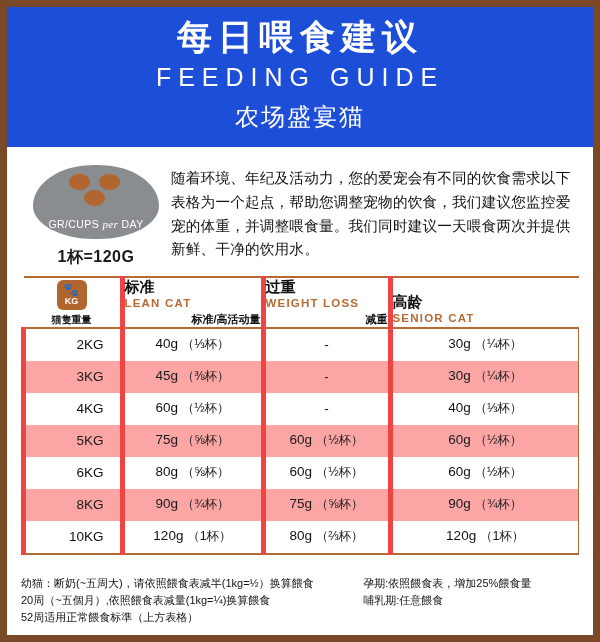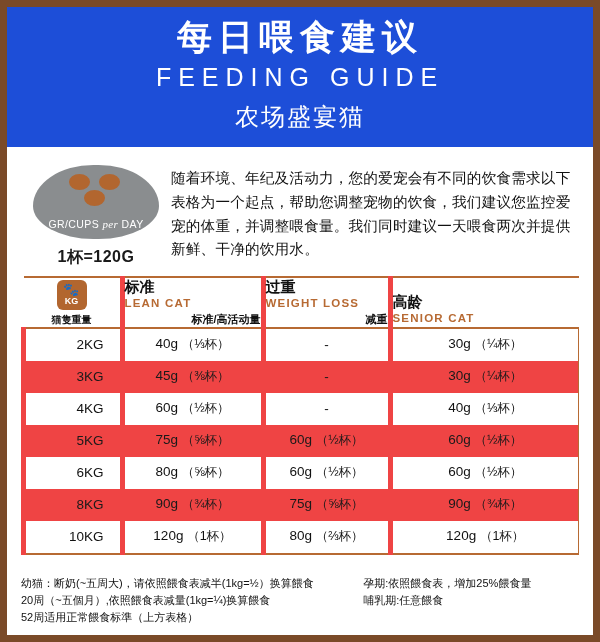--- a/index.html
+++ b/index.html
@@ -184,21 +184,21 @@
     color: #111;
     font-size: 13.5px;
     height: 20px;
   }
   table.feed td.wcol {
     text-align: right;
     padding-right: 16px;
     font-size: 13.5px;
   }
   tr.shaded td {
-    background: #ef4444;
+    background: #fca5a5;
   }
   tr.shaded td, tr.shaded td.wcol { color: #1a1a1a; }
   .cups { font-size: 12.5px; }
   .lastrow td { border-bottom: 2px solid #b76a33; }
   
   .footer {
     display: flex;
     padding: 20px 14px 6px 14px;
     font-size: 11px;
     color: #111;

